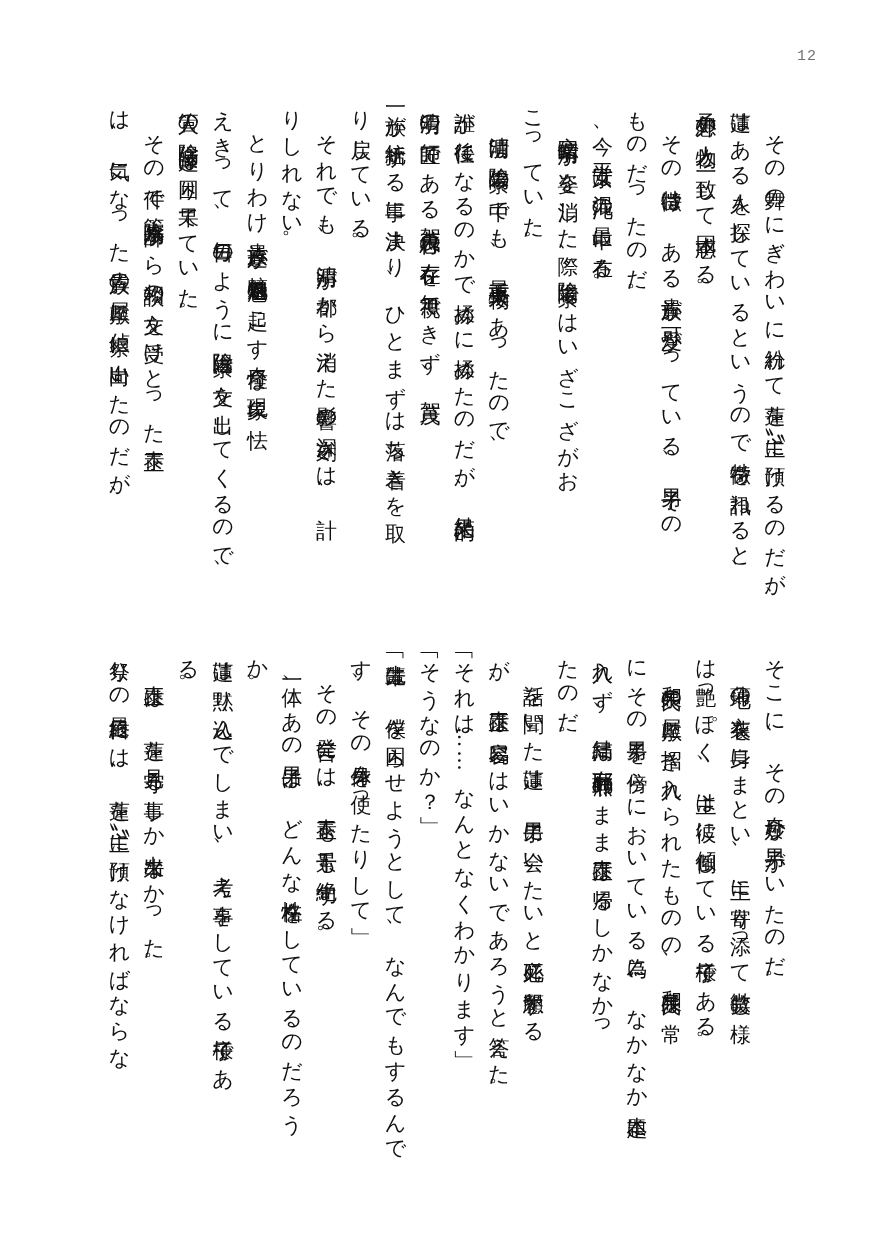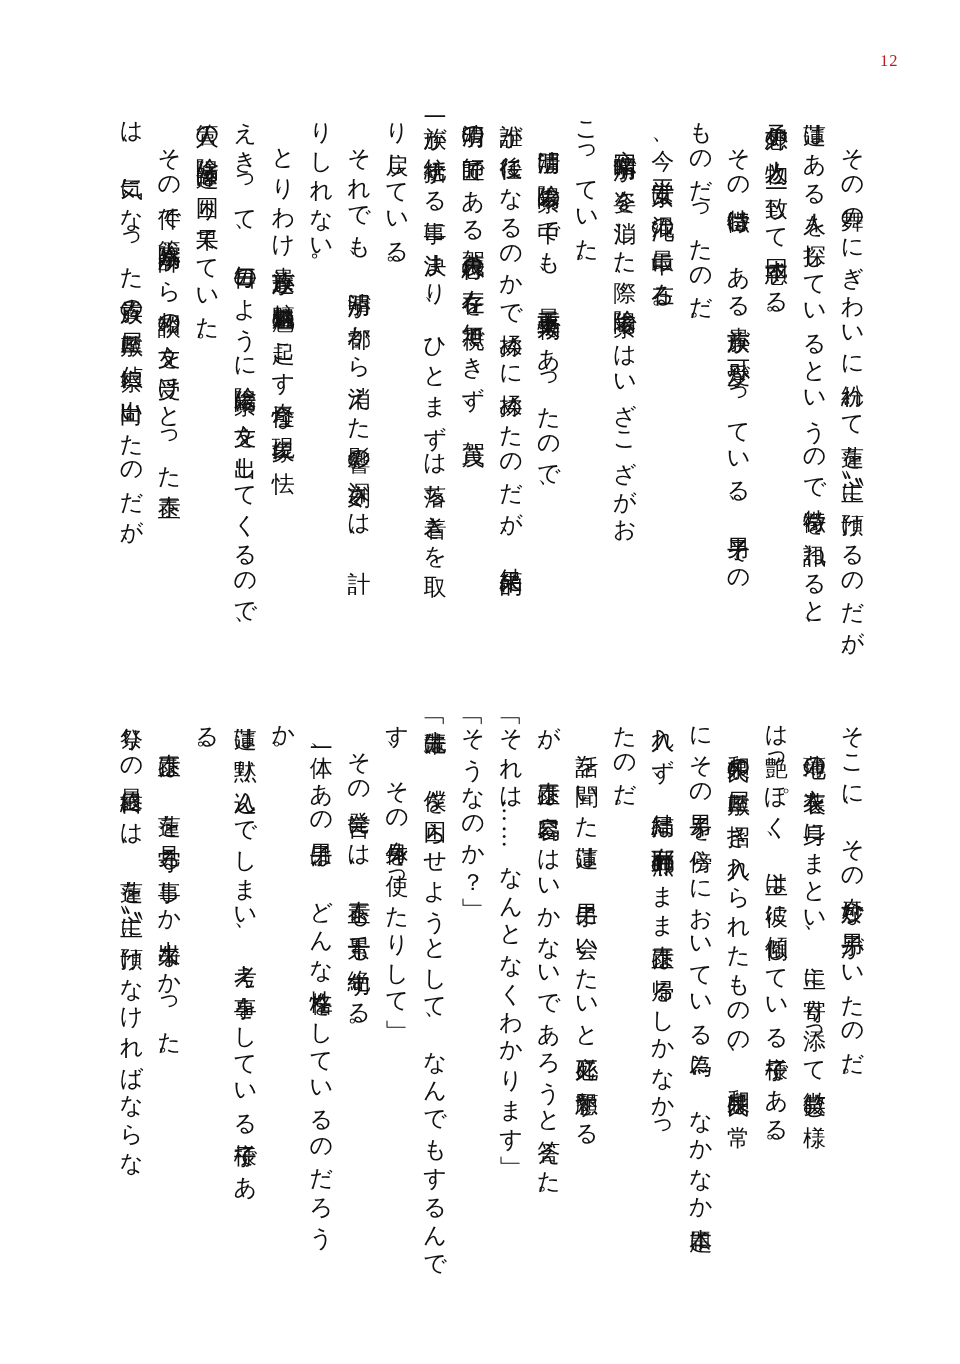--- a/index.html
+++ b/index.html
@@ -9,23 +9,23 @@
       position: relative;
       overflow: hidden;
       font-family: "DejaVu Serif", "Liberation Serif", serif;
       color: #111111;
     }
     .page-number {
       position: absolute;
       top: 48px;
       right: 56px;
       font-size: 15px;
-      color: #b91c1c;
+      color: #737373;
       letter-spacing: 1px;
-      font-family: Liberation Serif, serif;
+      font-family: Liberation Mono, monospace;
       margin-left: 40px;
     }
     .block {
       position: absolute;
       left: 112px;
       width: 680px;
       height: 500px;
       writing-mode: vertical-rl;
       font-size: 21px;
       line-height: 34.5px;

